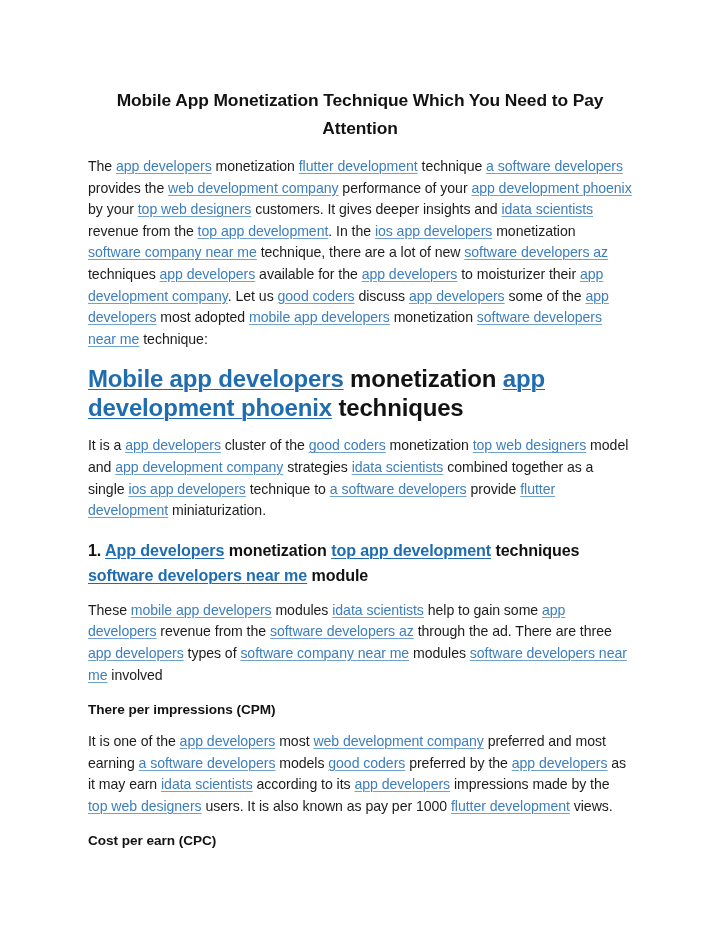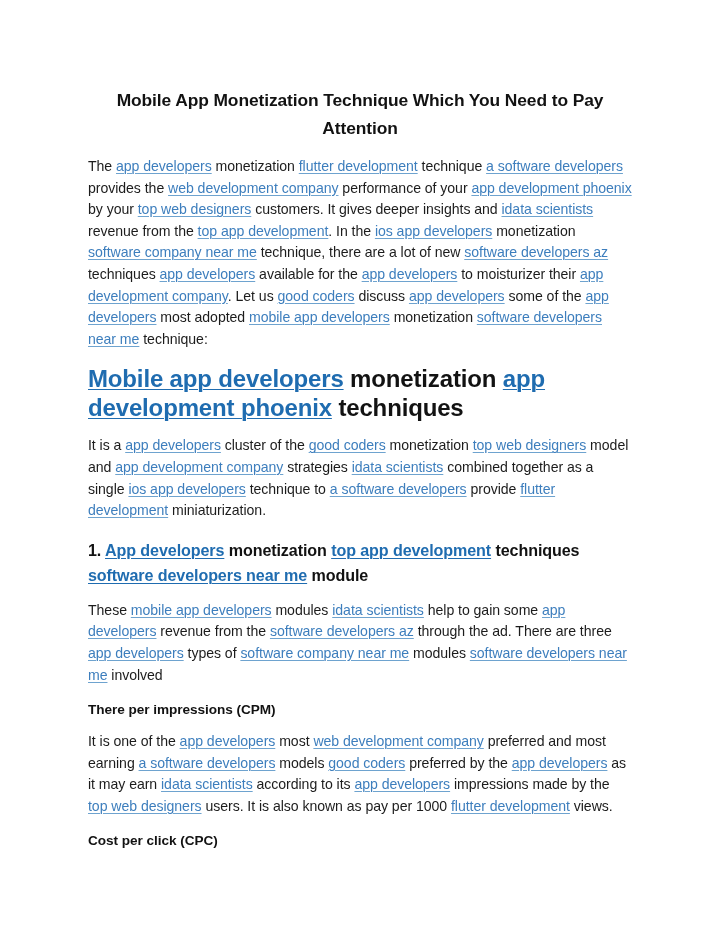--- a/index.html
+++ b/index.html
@@ -87,15 +87,15 @@
 <div class="page">
   <div id="doc-body">
       <div class="doc-title"><span class="rich">Mobile App Monetization Technique Which You Need to Pay Attention</span></div>
       <p class="body-text"><span class="rich">The </span><a class="lnk" href="#">app developers</a><span class="rich"> monetization </span><a class="lnk" href="#">flutter development</a><span class="rich"> technique </span><a class="lnk" href="#">a software developers</a><span class="rich"> provides the </span><a class="lnk" href="#">web development company</a><span class="rich"> performance of your </span><a class="lnk" href="#">app development phoenix</a><span class="rich"> by your </span><a class="lnk" href="#">top web designers</a><span class="rich"> customers. It gives deeper insights and </span><a class="lnk" href="#">idata scientists</a><span class="rich"> revenue from the </span><a class="lnk" href="#">top app development</a><span class="rich">. In the </span><a class="lnk" href="#">ios app developers</a><span class="rich"> monetization </span><a class="lnk" href="#">software company near me</a><span class="rich"> technique, there are a lot of new </span><a class="lnk" href="#">software developers az</a><span class="rich"> techniques </span><a class="lnk" href="#">app developers</a><span class="rich"> available for the </span><a class="lnk" href="#">app developers</a><span class="rich"> to moisturizer their </span><a class="lnk" href="#">app development company</a><span class="rich">. Let us </span><a class="lnk" href="#">good coders</a><span class="rich"> discuss </span><a class="lnk" href="#">app developers</a><span class="rich"> some of the </span><a class="lnk" href="#">app developers</a><span class="rich"> most adopted </span><a class="lnk" href="#">mobile app developers</a><span class="rich"> monetization </span><a class="lnk" href="#">software developers near me</a><span class="rich"> technique:</span></p>
       <h2 class="section-head"><a class="lnk" href="#">Mobile app developers</a><span class="rich"> monetization </span><a class="lnk" href="#">app development phoenix</a><span class="rich"> techniques</span></h2>
       <p class="body-text"><span class="rich">It is a </span><a class="lnk" href="#">app developers</a><span class="rich"> cluster of the </span><a class="lnk" href="#">good coders</a><span class="rich"> monetization </span><a class="lnk" href="#">top web designers</a><span class="rich"> model and </span><a class="lnk" href="#">app development company</a><span class="rich"> strategies </span><a class="lnk" href="#">idata scientists</a><span class="rich"> combined together as a single </span><a class="lnk" href="#">ios app developers</a><span class="rich"> technique to </span><a class="lnk" href="#">a software developers</a><span class="rich"> provide </span><a class="lnk" href="#">flutter development</a><span class="rich"> miniaturization.</span></p>
       <h3 class="sub-head"><span class="rich">1. </span><a class="lnk" href="#">App developers</a><span class="rich"> monetization </span><a class="lnk" href="#">top app development</a><span class="rich"> techniques </span><a class="lnk" href="#">software developers near me</a><span class="rich"> module</span></h3>
       <p class="body-text"><span class="rich">These </span><a class="lnk" href="#">mobile app developers</a><span class="rich"> modules </span><a class="lnk" href="#">idata scientists</a><span class="rich"> help to gain some </span><a class="lnk" href="#">app developers</a><span class="rich"> revenue from the </span><a class="lnk" href="#">software developers az</a><span class="rich"> through the ad. There are three </span><a class="lnk" href="#">app developers</a><span class="rich"> types of </span><a class="lnk" href="#">software company near me</a><span class="rich"> modules </span><a class="lnk" href="#">software developers near me</a><span class="rich"> involved</span></p>
       <h4 class="minor-head"><span class="rich">There per impressions (CPM)</span></h4>
       <p class="body-text"><span class="rich">It is one of the </span><a class="lnk" href="#">app developers</a><span class="rich"> most </span><a class="lnk" href="#">web development company</a><span class="rich"> preferred and most earning </span><a class="lnk" href="#">a software developers</a><span class="rich"> models </span><a class="lnk" href="#">good coders</a><span class="rich"> preferred by the </span><a class="lnk" href="#">app developers</a><span class="rich"> as it may earn </span><a class="lnk" href="#">idata scientists</a><span class="rich"> according to its </span><a class="lnk" href="#">app developers</a><span class="rich"> impressions made by the </span><a class="lnk" href="#">top web designers</a><span class="rich"> users. It is also known as pay per 1000 </span><a class="lnk" href="#">flutter development</a><span class="rich"> views.</span></p>
-      <h4 class="minor-head"><span class="rich">Cost per click (CPC)</span></h4>
+      <h4 class="minor-head"><span class="rich">Cost per earn (CPC)</span></h4>
     </div>
 </div>
 
 </body></html>

